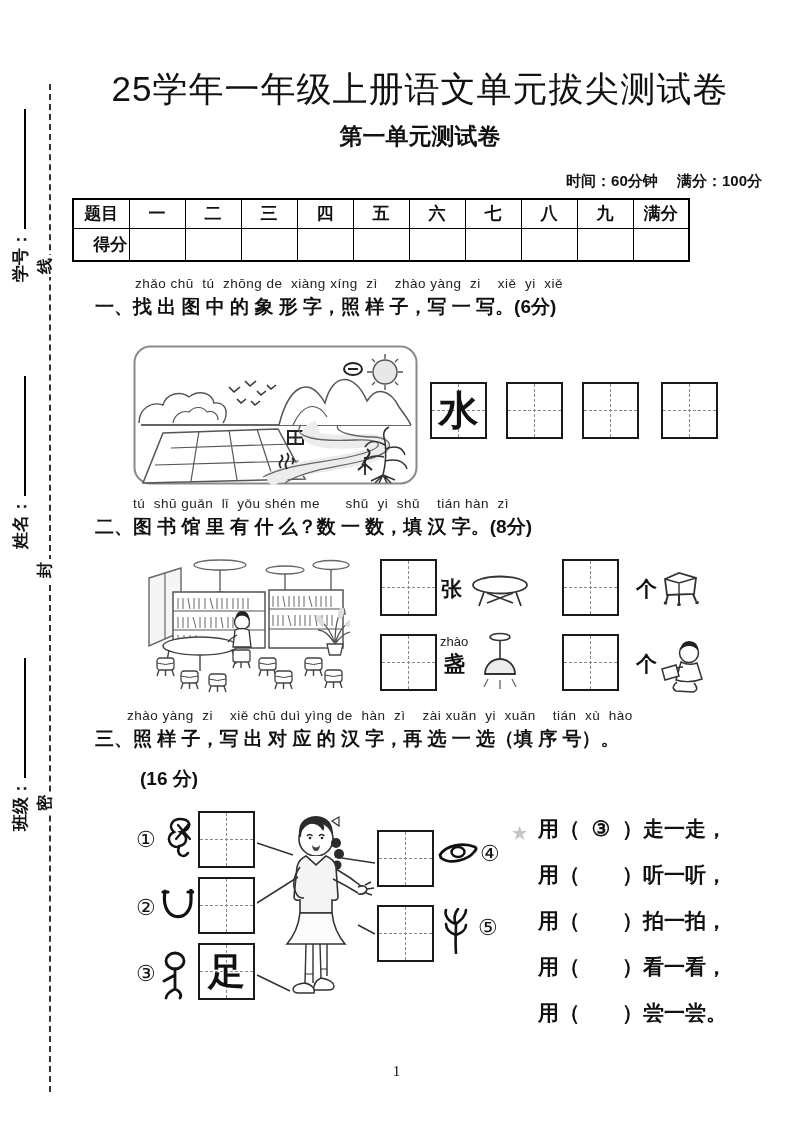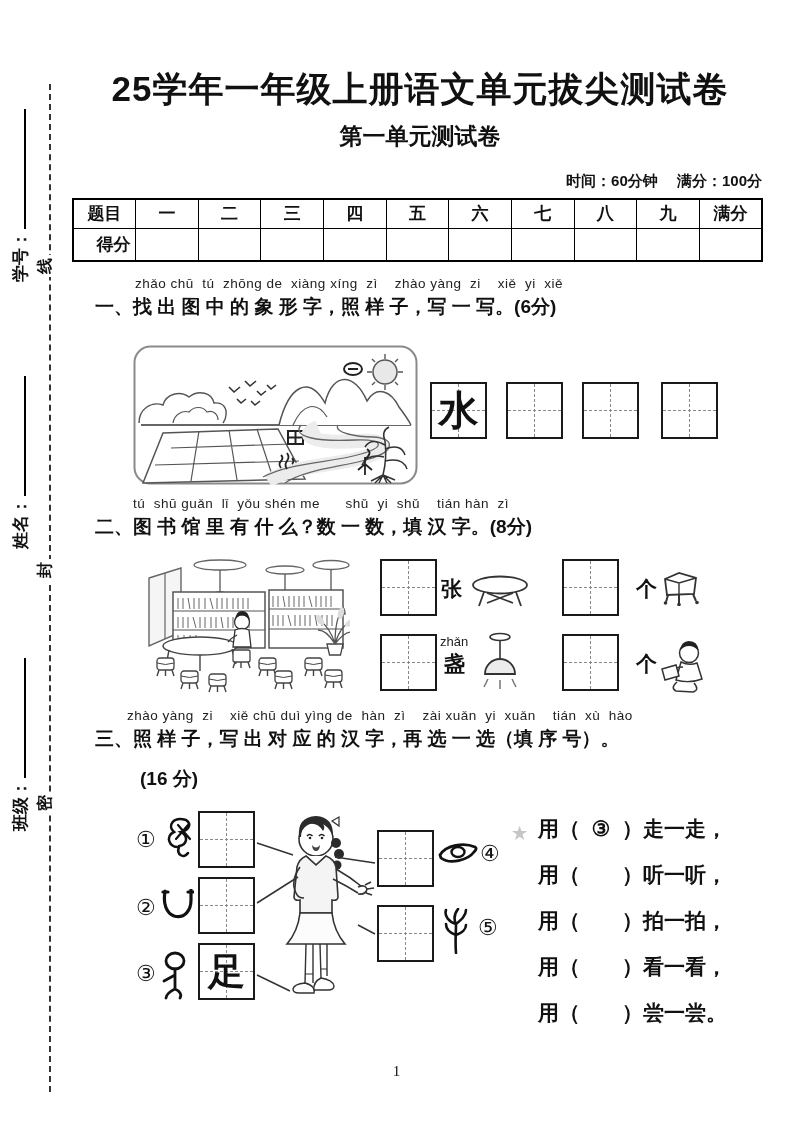--- a/index.html
+++ b/index.html
@@ -12,28 +12,28 @@
                border-left:2px dashed #333; }
   .rot-label { position:absolute; transform:rotate(-90deg); white-space:nowrap;
                font-size:17px; font-weight:bold; color:#111; }
   .rot-label .blank { display:inline-block; width:120px; height:16px;
                border-bottom:2px solid #000; margin-left:2px; }
   .seal-char { position:absolute; transform:rotate(-90deg); font-size:16px; font-weight:bold;
                background:#fff; padding:1px 3px; line-height:1; }
 
   
   .title    { position:absolute; left:70px; top:66px; width:700px; text-align:center;
-              font-size:35px; font-weight:bold; letter-spacing:1px; }
+              font-size:35px; font-weight:normal; letter-spacing:1px; }
   .subtitle { position:absolute; left:70px; top:121px; width:700px; text-align:center;
               font-size:23px; font-weight:bold; }
   .meta     { position:absolute; left:70px; top:172px; width:692px; text-align:right;
               font-size:15px; font-weight:bold; white-space:pre; }
 
   
-  .score-table { position:absolute; left:72px; top:198px; width:691px;
+  .score-table { position:absolute; left:72px; top:198px; width:618px;
                  border-collapse:collapse; table-layout:fixed; }
   .score-table th, .score-table td { border:1.6px solid #000; text-align:center;
                  font-size:17px; font-weight:bold; }
   .score-table { border:2.5px solid #000; }
   .score-table th { height:29px; }
   .score-table td { height:33px;padding-left:18px; }
 
   
   .pinyin { position:absolute; font-size:13.5px; color:#222; white-space:pre; letter-spacing:.5px; }
   .qtext  { position:absolute; font-size:19px; font-weight:bold; white-space:pre; }
@@ -249,21 +249,21 @@
   <svg class="fig" style="left:659px; top:570px;" width="42" height="36" viewBox="0 0 42 36">
     <path d="M6 9 L20 3 L37 8 L35 24 L8 25 Z" fill="#fff" stroke="#333" stroke-width="1.8"></path>
     <path d="M6 9 L20 13 L37 8 M20 13 L20 25" fill="none" stroke="#333" stroke-width="1.4"></path>
     <path d="M9 25 l-2 7 M20 25 v8 M34 24 l3 7" stroke="#333" stroke-width="2"></path>
     <circle cx="6.5" cy="33" r="1.8" fill="#333"></circle>
       <circle cx="20" cy="34.5" r="1.8" fill="#333"></circle>
       <circle cx="38" cy="32.5" r="1.8" fill="#333"></circle>
   </svg>
 
   <div class="tzg" style="left:380px; top:634px;"></div>
-  <div class="measure-py" style="left:440px; top:634px;">zhǎn</div>
+  <div class="measure-py" style="left:440px; top:634px;">zhào</div>
   <div class="measure" style="left:444px; top:650px;">盏</div>
   <svg class="fig" style="left:478px; top:632px;" width="44" height="62" viewBox="0 0 44 62">
     <ellipse cx="22" cy="5" rx="10" ry="3.5" fill="none" stroke="#333" stroke-width="1.6"></ellipse>
     <line x1="22" y1="8" x2="22" y2="27" stroke="#333" stroke-width="1.6"></line>
     <path d="M7 42 a15 15 0 0 1 30 0 Z" fill="#ececec" stroke="#333" stroke-width="1.8"></path>
     <path d="M10 47 l-4 8 M22 48 v9 M34 47 l4 8" stroke="#777" stroke-width="1.5"></path>
   </svg>
 
   <div class="tzg" style="left:562px; top:634px;"></div>
   <div class="measure" style="left:636px; top:650px;">个</div>

